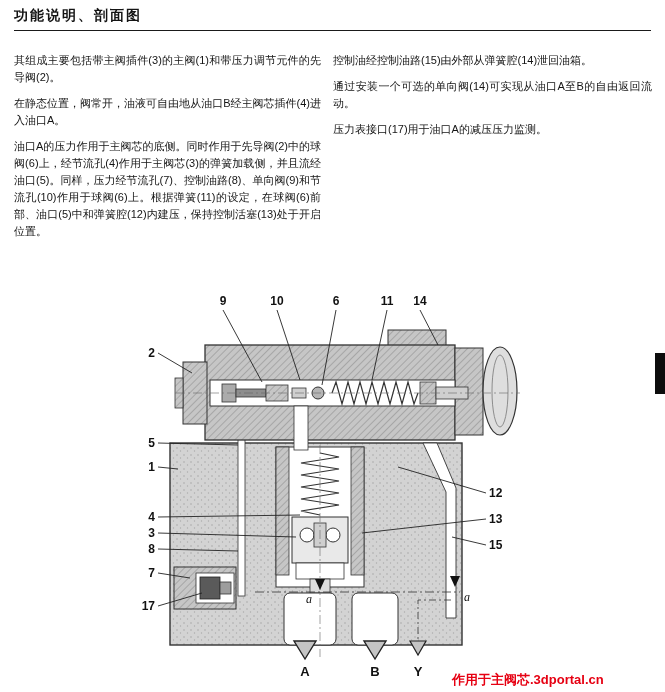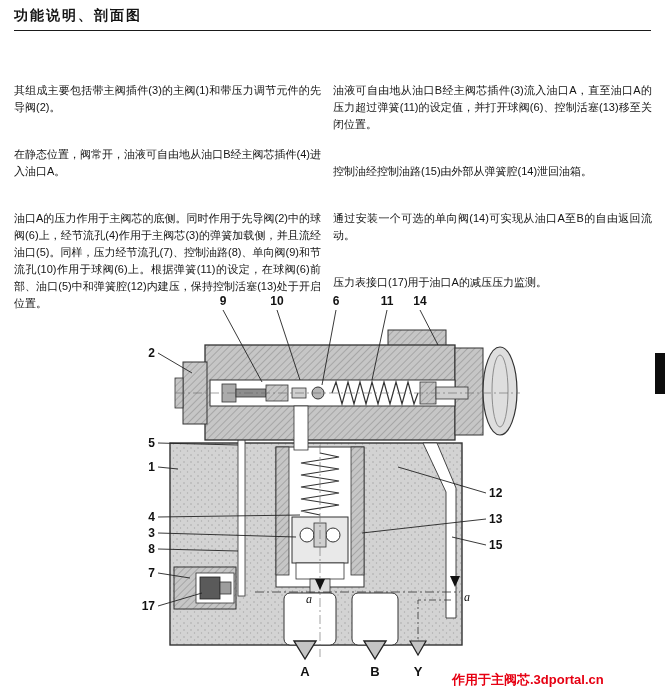--- a/index.html
+++ b/index.html
@@ -17,21 +17,21 @@
     font-size:14px; font-weight:bold; letter-spacing:2px;
   }
   .rule { position:absolute; left:14px; top:30px; width:637px; height:1px; background:#1a1a1a; }
   .cols {
     position:absolute; left:14px; top:52px; width:638px;
     display:flex; gap:12px;
   }
   .col { font-size:11px; line-height:17px; text-align:justify; }
   .col.left { width:307px; }
   .col.right { width:319px; }
-  .col p { margin-bottom:9px;margin-top:30px; }
+  .col p { margin-bottom:9px; }
   svg.diagram { position:absolute; left:0; top:285px; }
   svg text { font-family:"Liberation Sans","DejaVu Sans",sans-serif; fill:#111; }
   .callout { font-size:12px; font-weight:bold; }
   .portlabel { font-size:13px; font-weight:bold; }
   .seclabel { font-size:12px; font-style:italic; font-family:"Liberation Serif","DejaVu Serif",serif; }
   .caption {
     position:absolute; left:100px; top:691px;
     font-size:11px; font-weight:bold;
   }
   .watermark {
@@ -48,21 +48,20 @@
   <div class="title">功能说明、剖面图</div>
   <div class="rule"></div>
 
   <div class="cols">
     <div class="col left">
       <p>其组成主要包括带主阀插件(3)的主阀(1)和带压力调节元件的先导阀(2)。</p>
       <p>在静态位置，阀常开，油液可自由地从油口B经主阀芯插件(4)进入油口A。</p>
       <p>油口A的压力作用于主阀芯的底侧。同时作用于先导阀(2)中的球阀(6)上，经节流孔(4)作用于主阀芯(3)的弹簧加载侧，并且流经油口(5)。同样，压力经节流孔(7)、控制油路(8)、单向阀(9)和节流孔(10)作用于球阀(6)上。根据弹簧(11)的设定，在球阀(6)前部、油口(5)中和弹簧腔(12)内建压，保持控制活塞(13)处于开启位置。</p>
     </div>
     <div class="col right">
-      <p>油液可自由地从油口B经主阀芯插件(3)流入油口A，直至油口A的压力超过弹簧(11)的设定值，并打开球阀(6)、控制活塞(13)移至关闭位置。</p>
       <p>控制油经控制油路(15)由外部从弹簧腔(14)泄回油箱。</p>
       <p>通过安装一个可选的单向阀(14)可实现从油口A至B的自由返回流动。</p>
       <p>压力表接口(17)用于油口A的减压压力监测。</p>
     </div>
   </div>
 
   <svg class="diagram" width="665" height="407" viewBox="0 0 665 407">
     <defs>
       <pattern id="hatch" width="5" height="5" patternUnits="userSpaceOnUse" patternTransform="rotate(45)">
         <rect width="5" height="5" fill="#c6c6c6"></rect>

